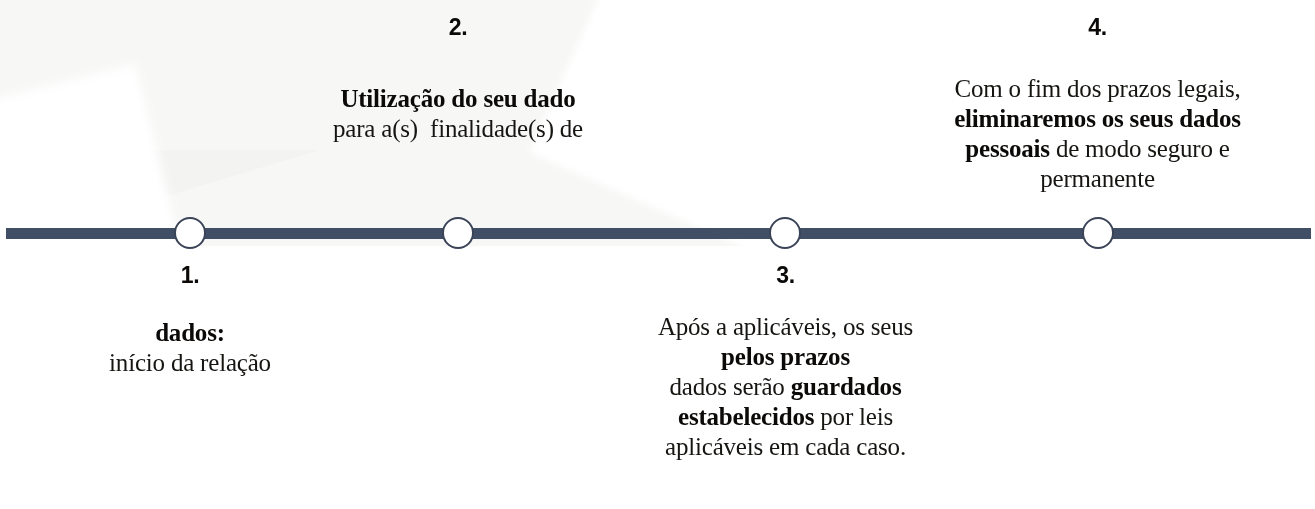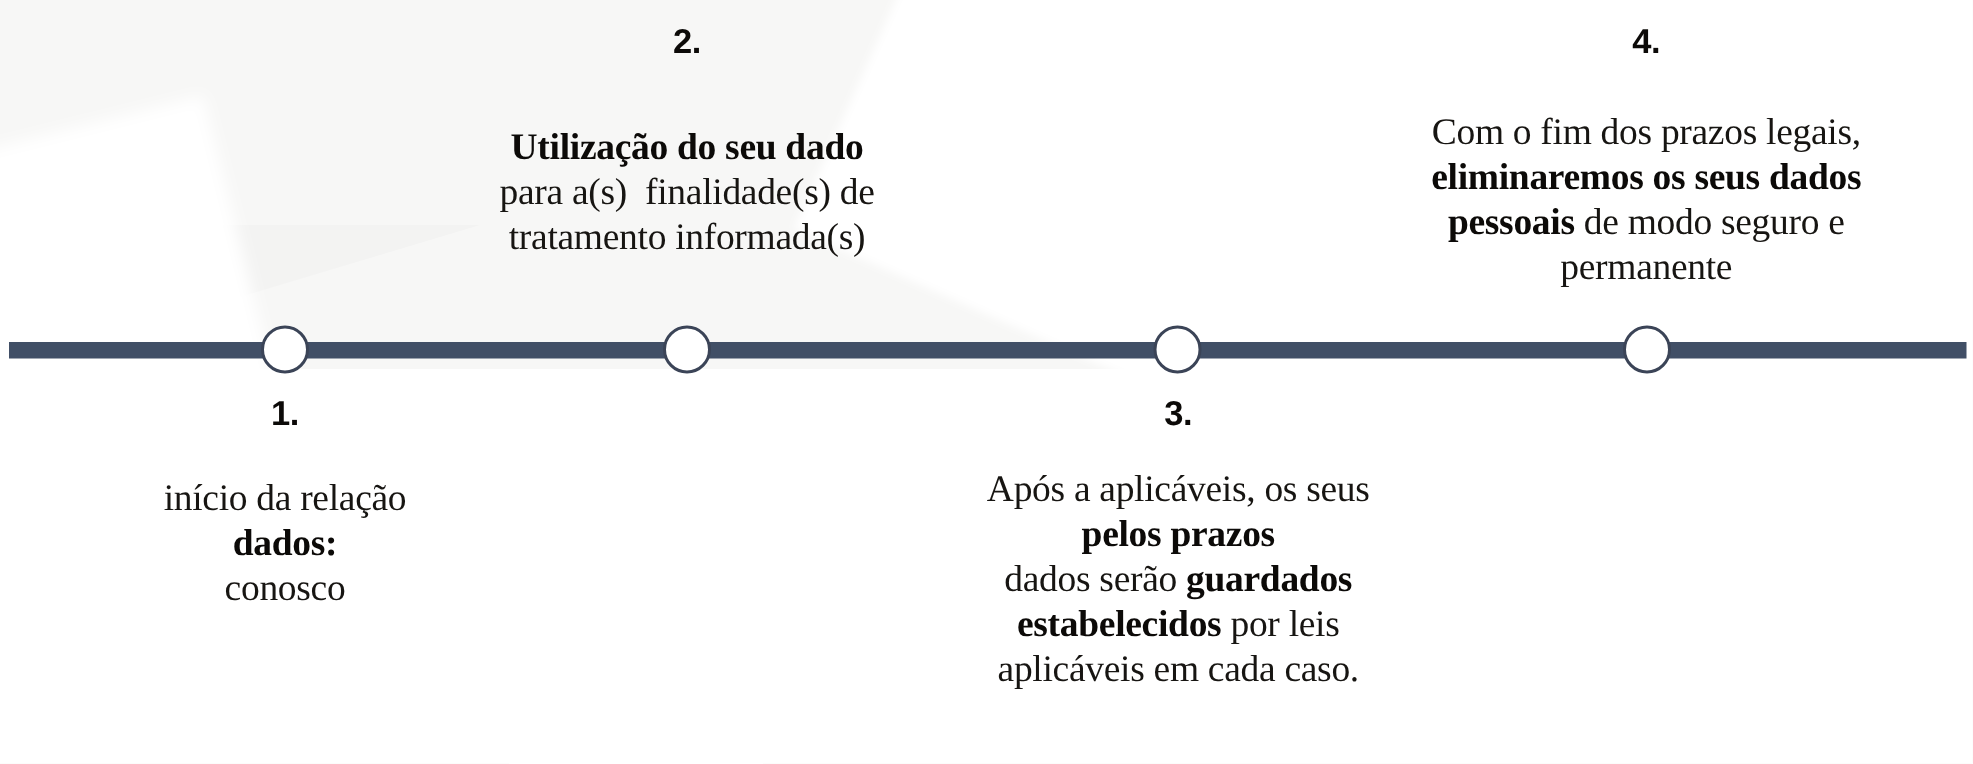--- a/index.html
+++ b/index.html
@@ -142,32 +142,30 @@
 
 <div id="timeline"></div>
 <div class="node" id="node-1"></div>
 <div class="node" id="node-2"></div>
 <div class="node" id="node-3"></div>
 <div class="node" id="node-4"></div>
 
 <div class="step" id="step-1">
   <div class="step-number">1.</div>
   <div class="step-body">
+    <span class="ln"><b>dados:</b></span>
     <span class="ln">início da relação</span>
-    <span class="ln"><b>dados:</b></span>
-    <span class="ln">conosco</span>
   </div>
 </div>
 
 <div class="step" id="step-2">
   <div class="step-number">2.</div>
   <div class="step-body">
     <span class="ln"><b>Utilização do seu dado</b></span>
     <span class="ln">para a(s)  finalidade(s) de</span>
-    <span class="ln">tratamento informada(s)</span>
   </div>
 </div>
 
 <div class="step" id="step-3">
   <div class="step-number">3.</div>
   <div class="step-body">
     <span class="ln">Após a aplicáveis, os seus</span>
     <span class="ln"><b>pelos prazos</b></span>
     <span class="ln">dados serão <b>guardados</b></span>
     <span class="ln"><b>estabelecidos</b> por leis</span>

